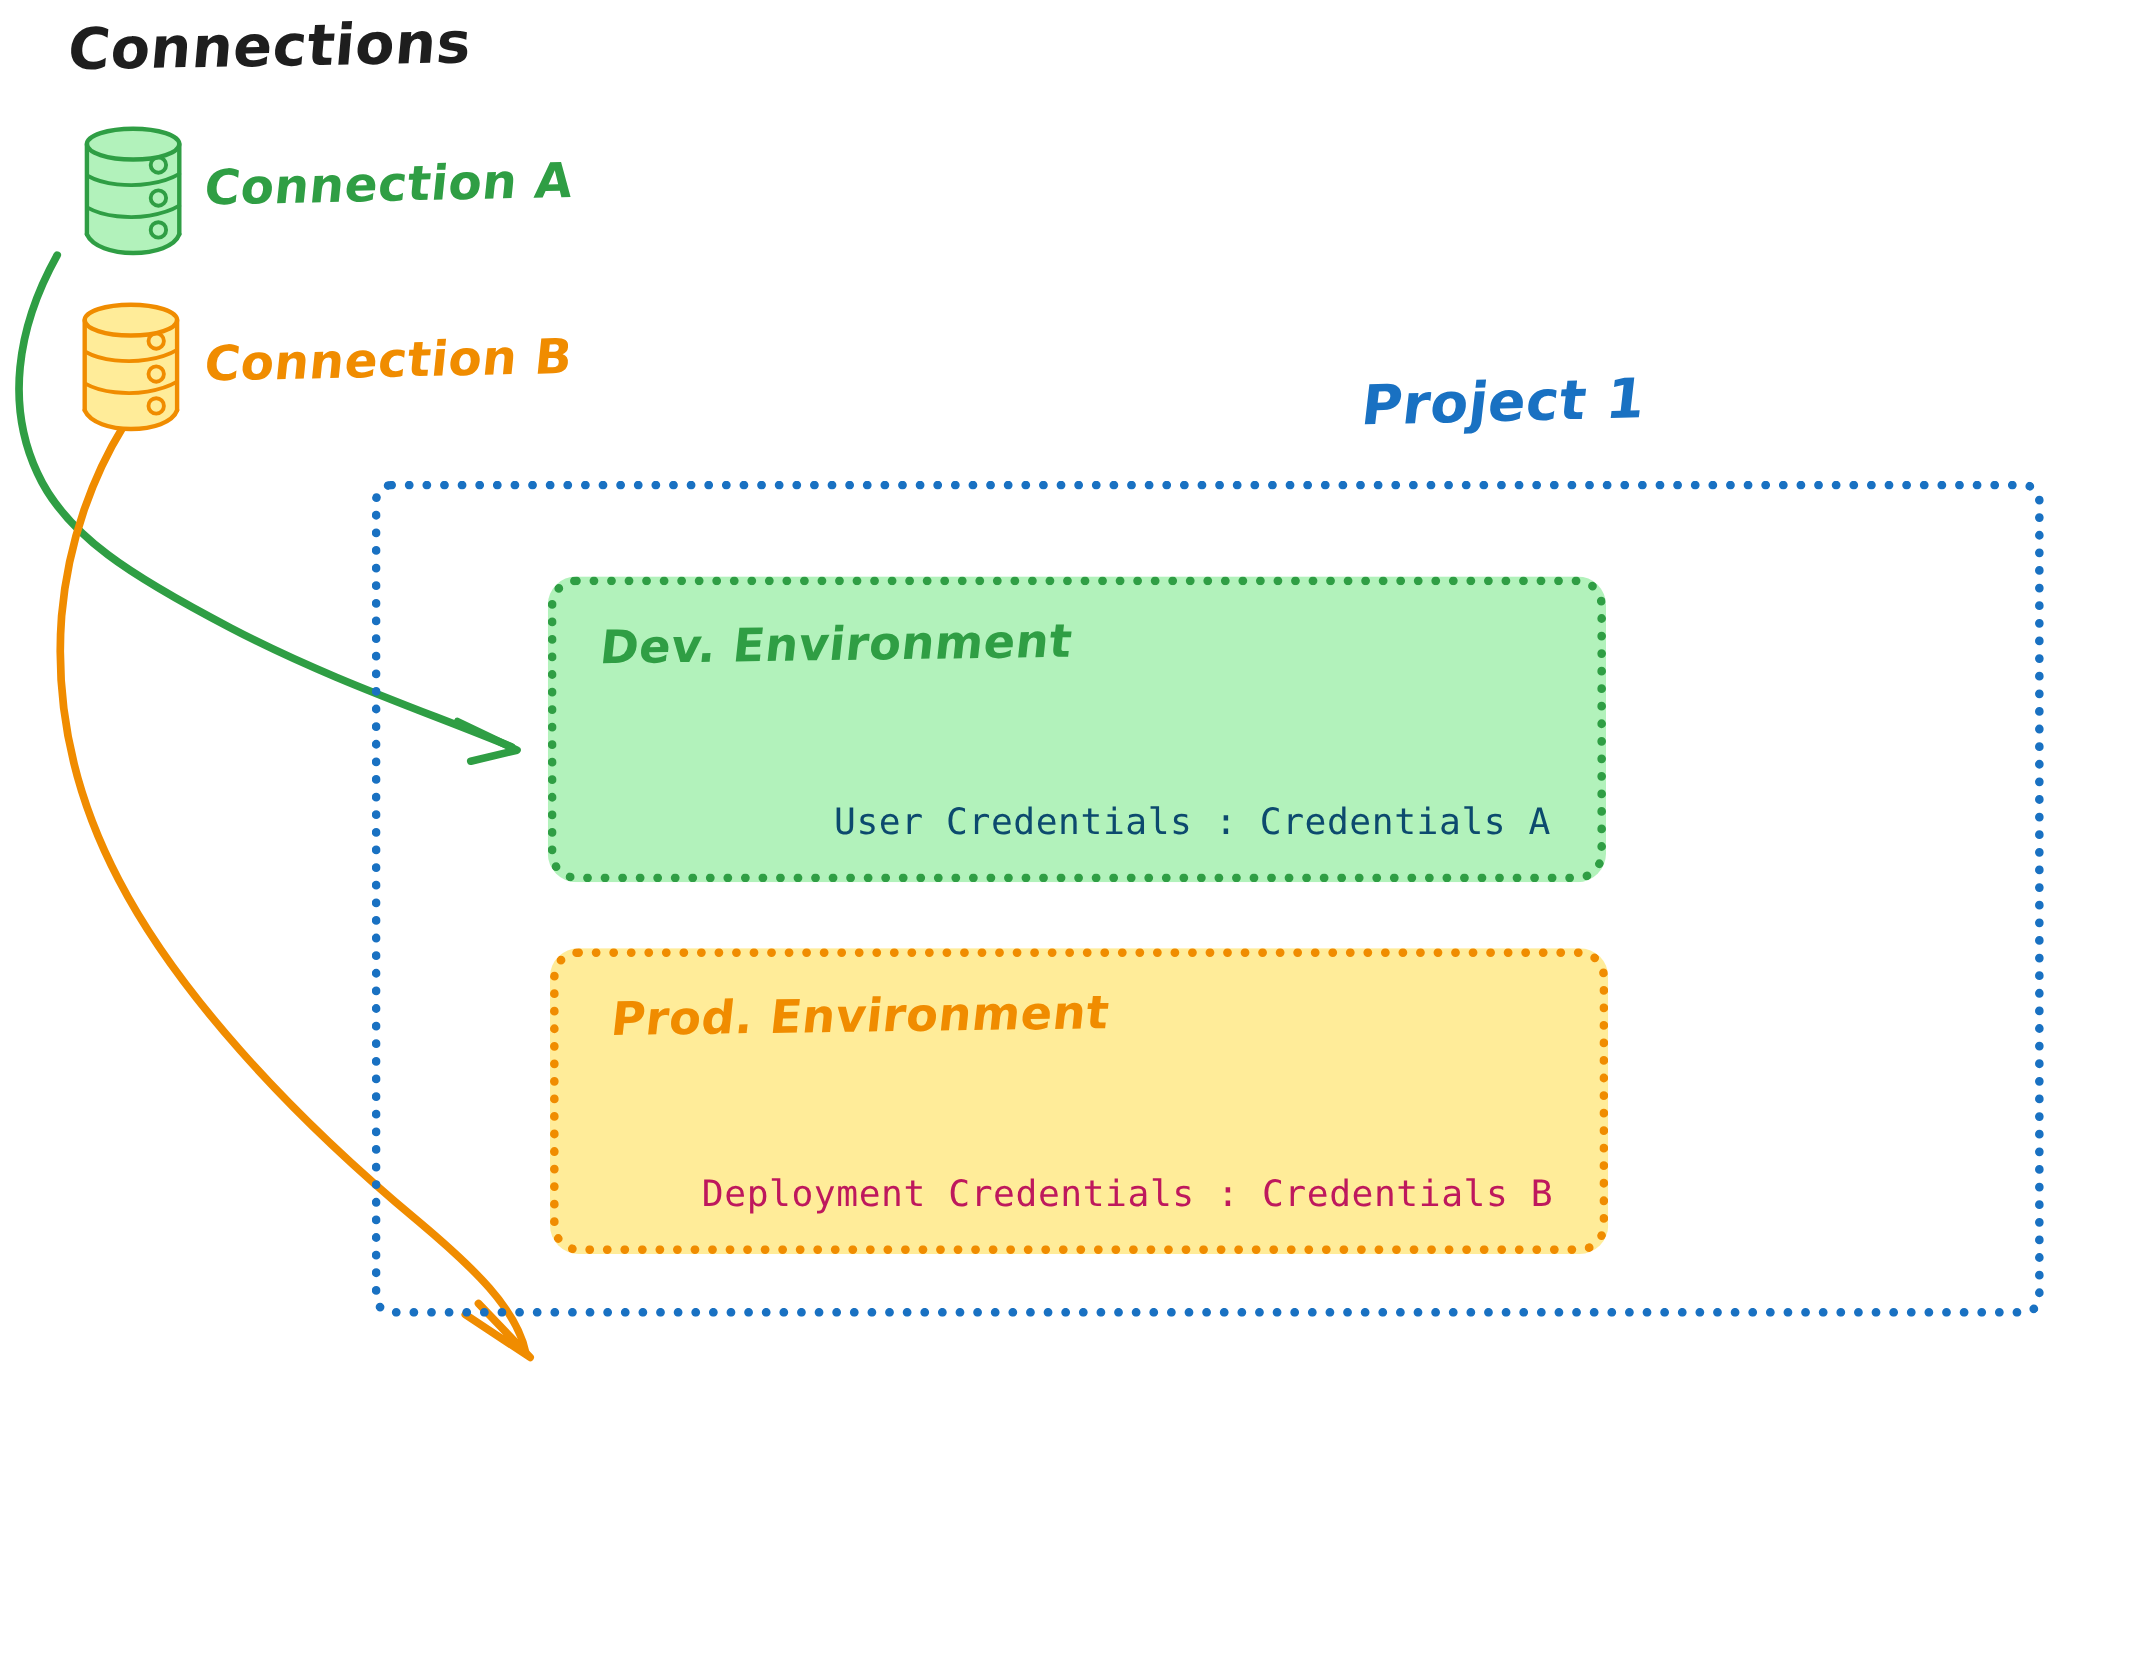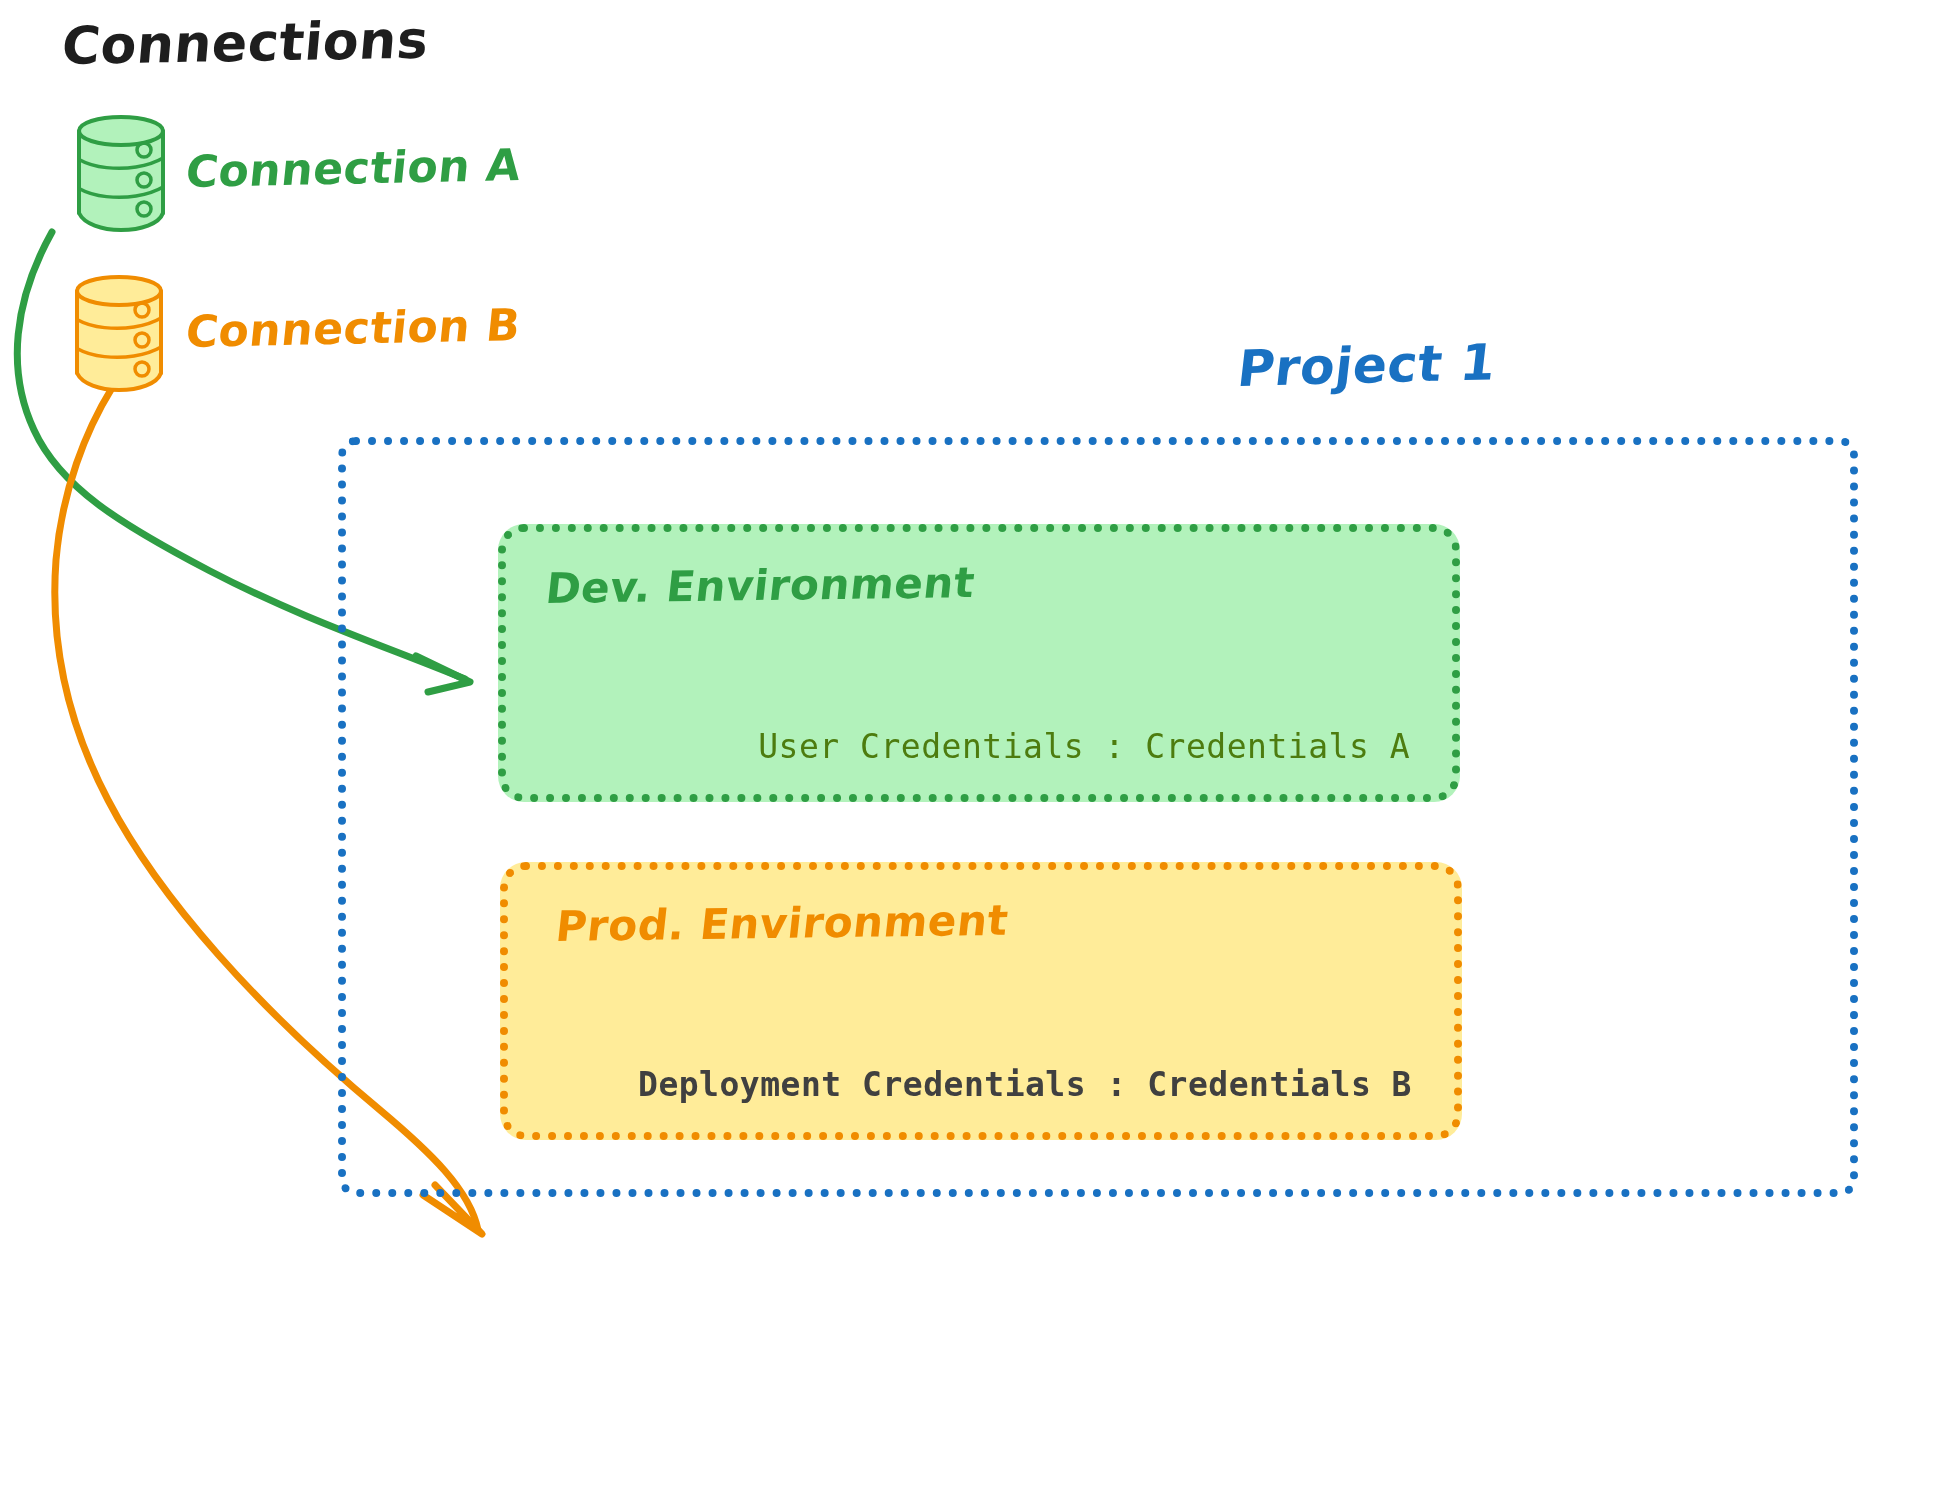--- a/index.html
+++ b/index.html
@@ -119,22 +119,22 @@
     top: 32px;
     color: #f08c00;
     transform: skewX(-7deg) rotate(-0.8deg);
   }
   .env-cred {
     position: absolute;
     font-size: 33px;
     right: 42px;
     bottom: 28px;
   }
-  #dev-env-cred { color: #4d7c0f; }
-  #prod-env-cred { color: #404040; font-weight: bold; }
+  #dev-env-cred { color: #0c4a6e; }
+  #prod-env-cred { color: #be185d; }
   
   .db-icon {
     position: absolute;
   }
   #db-icon-a { left: 66px; top: 112px; }
   #db-icon-b { left: 64px; top: 272px; }
   svg { display: block; overflow: visible; }
 </style>
 </head>
 <body>

